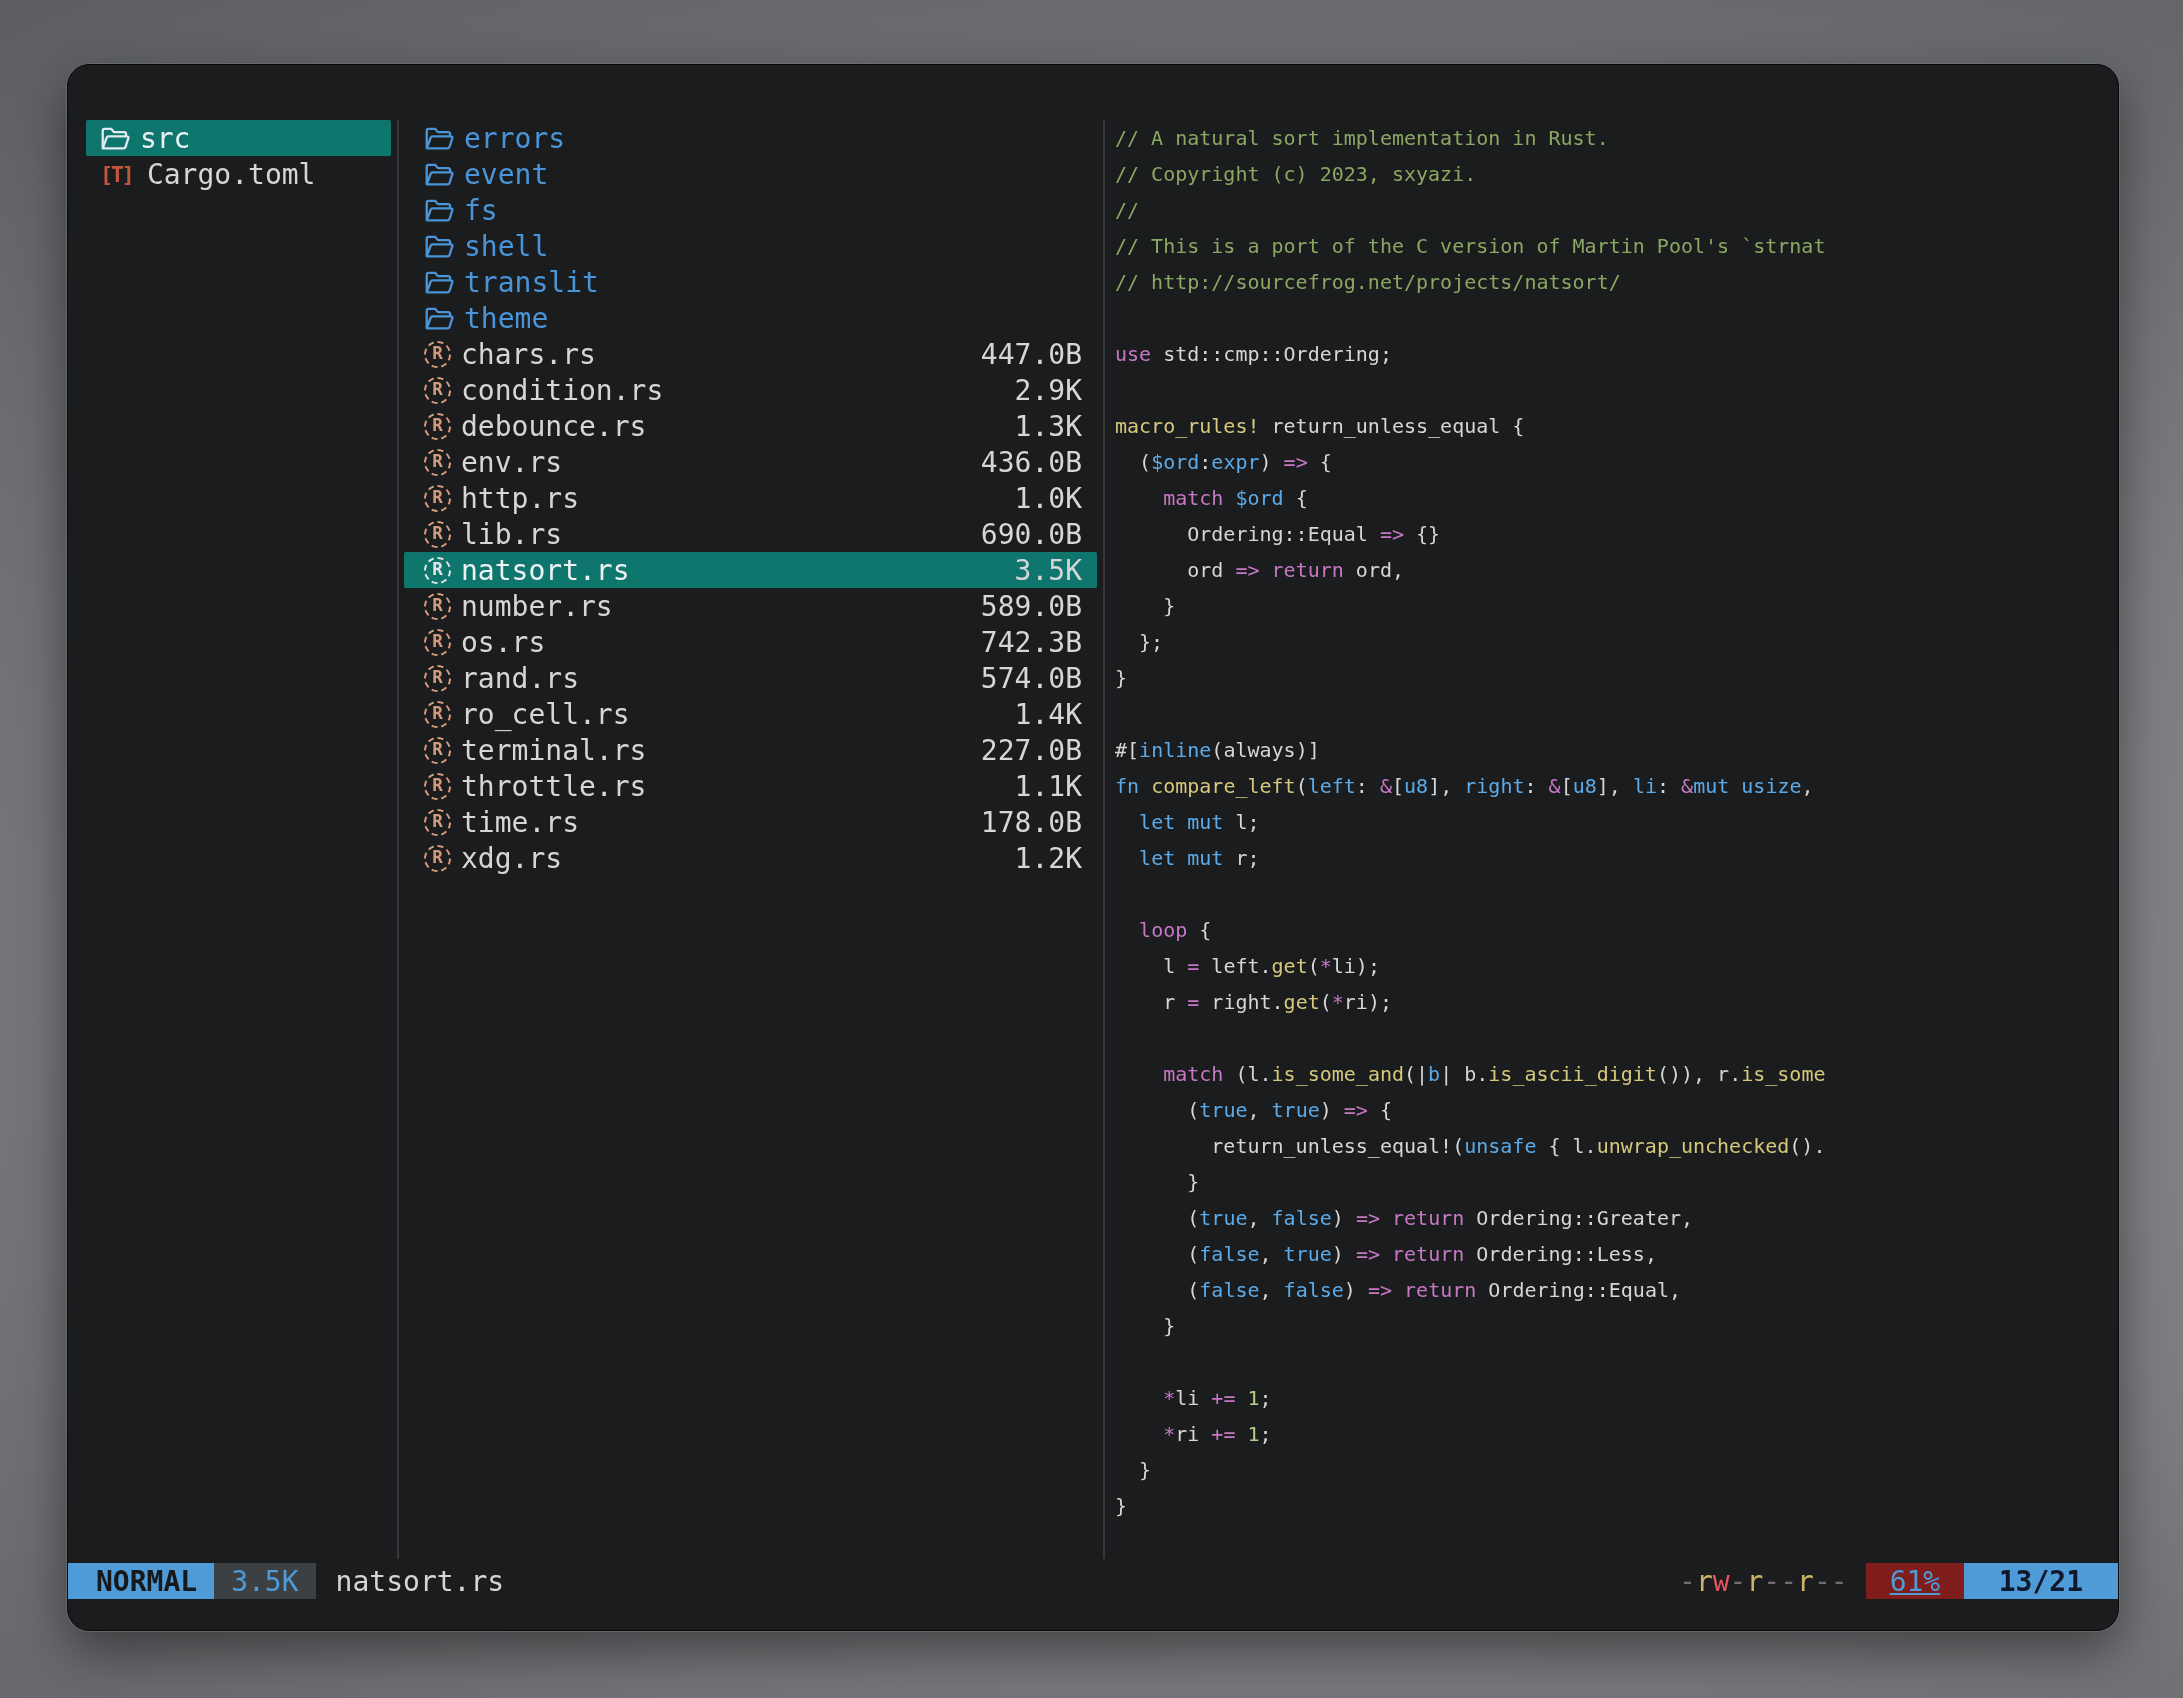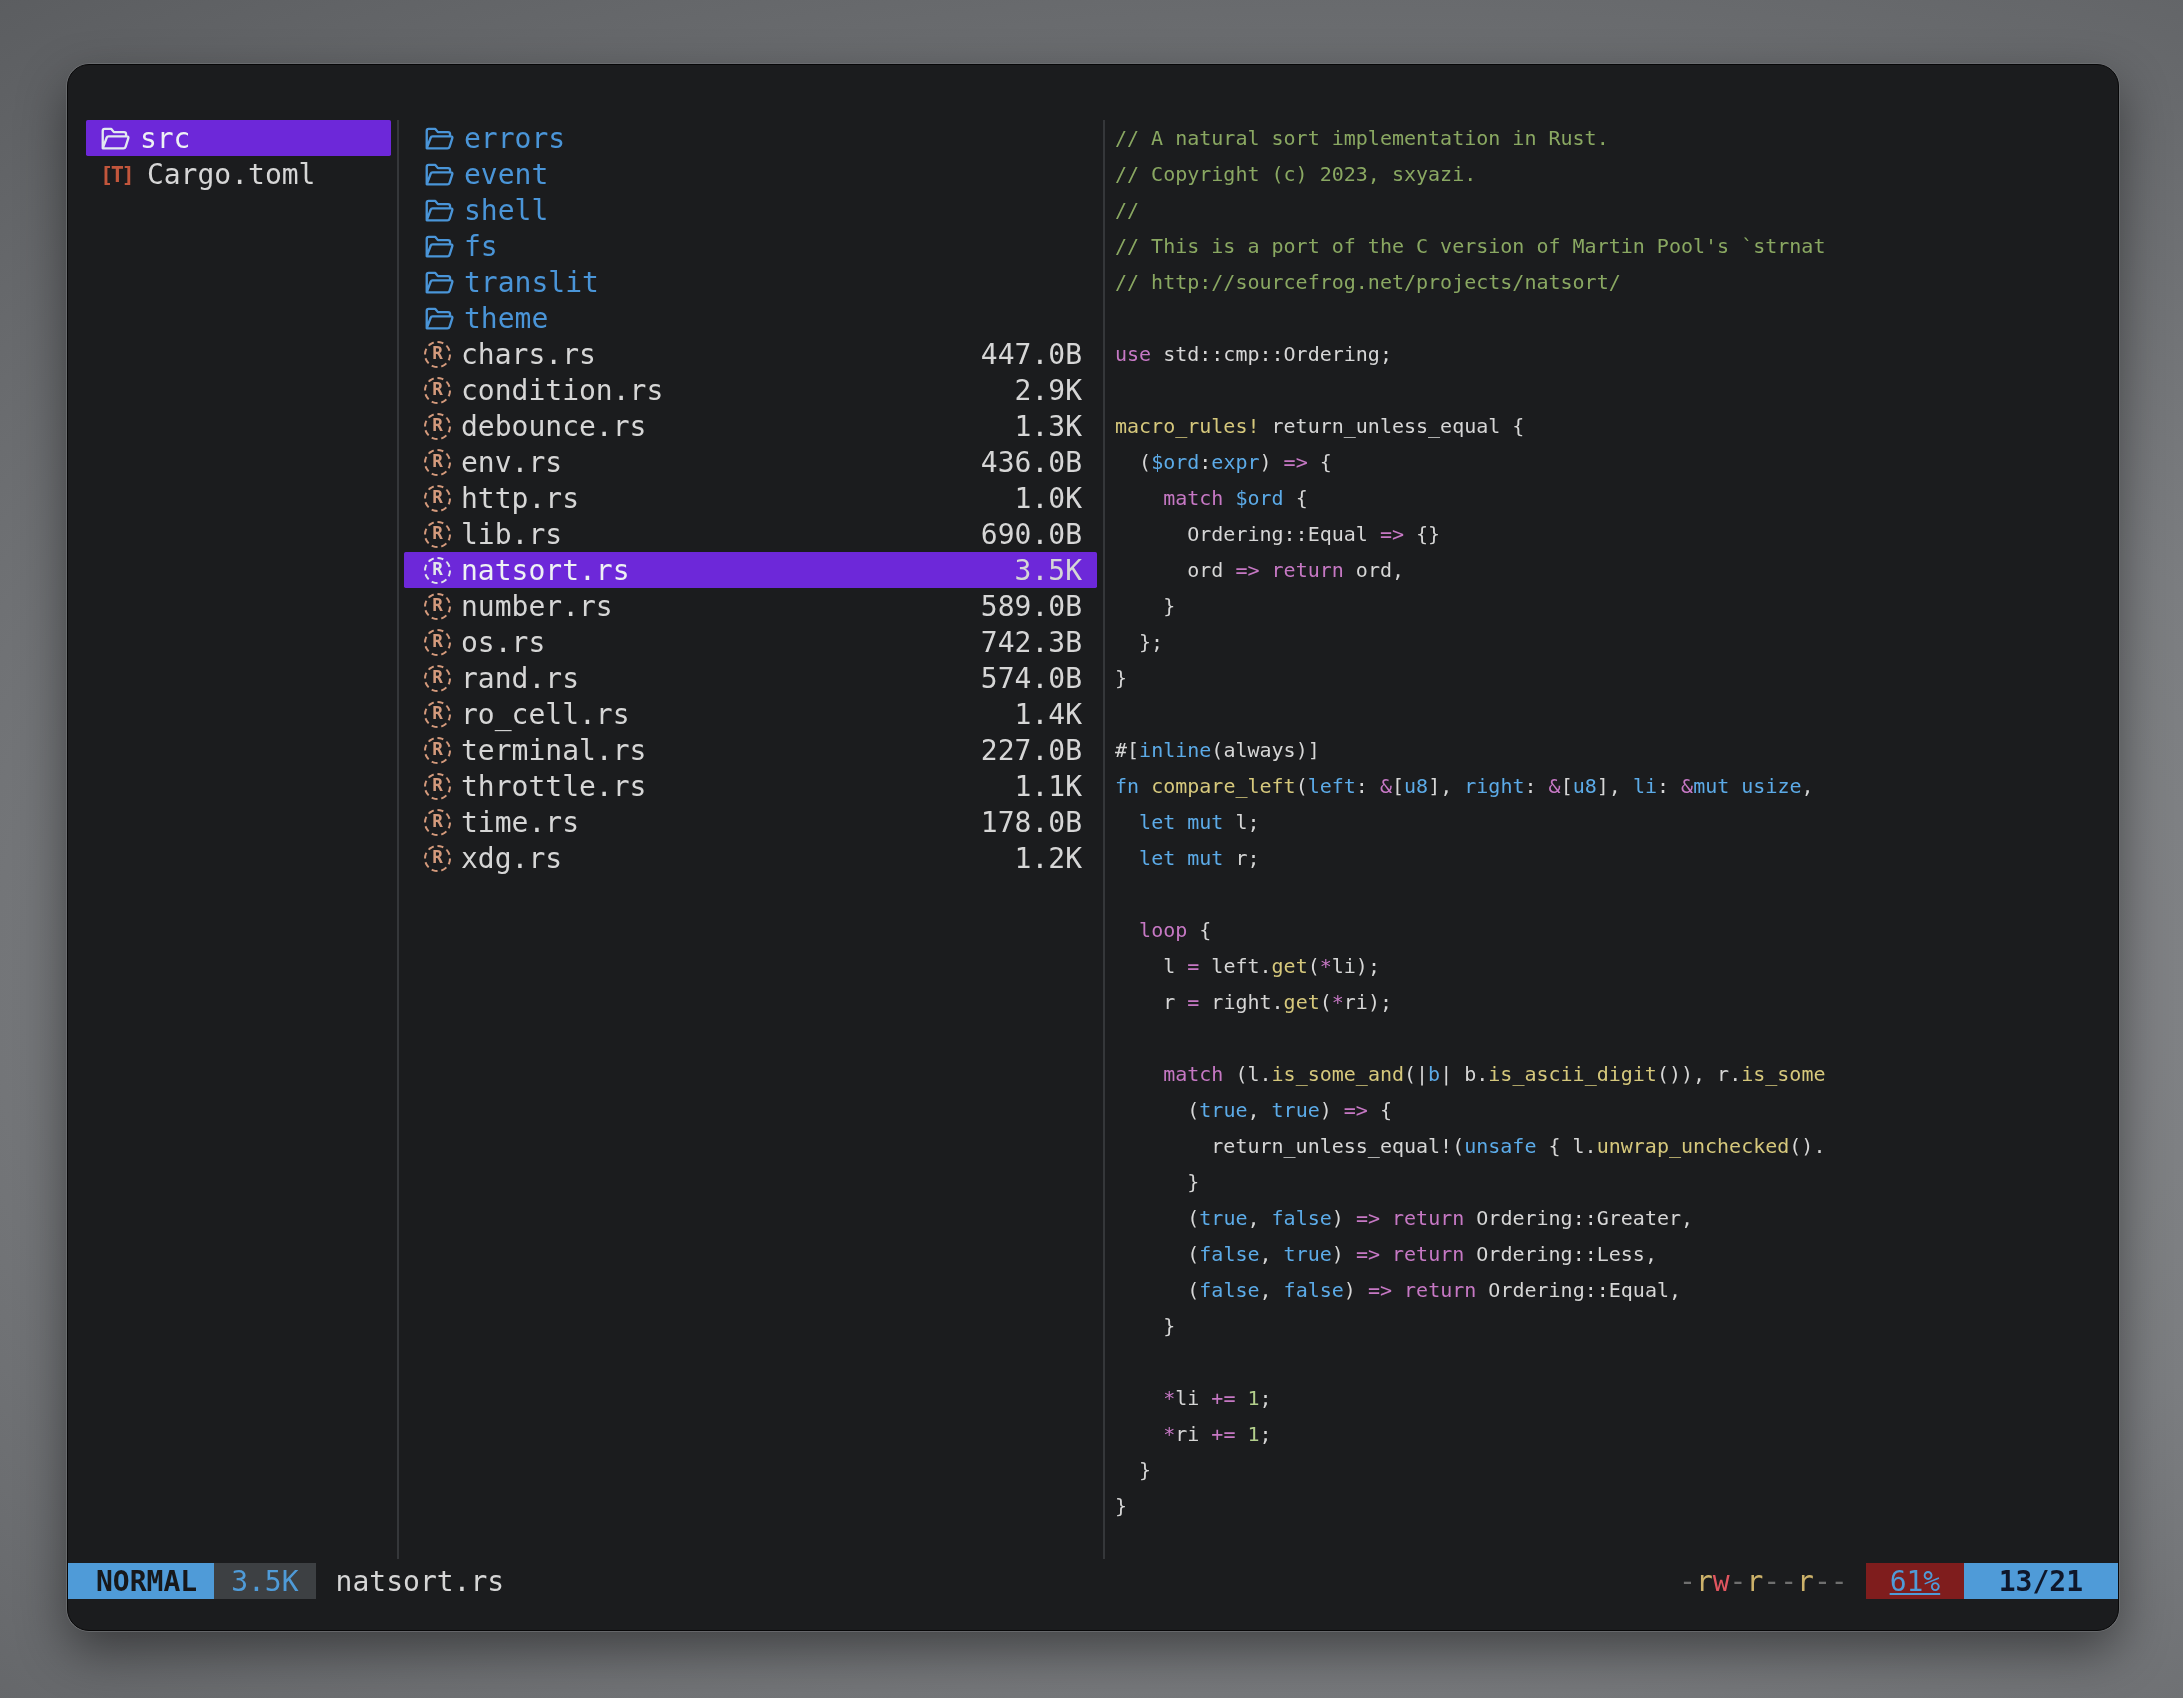--- a/index.html
+++ b/index.html
@@ -21,21 +21,21 @@
     position:absolute; top:55px; width:1.7px; height:1439px; background:#35373a;
   }
   .divider.d1 { left:329px; }
   .divider.d2 { left:1035px; }
 
   .pane { position:absolute; top:55px; }
   .row {
     height:36px; display:flex; align-items:center;
     font-size:28px; color:#d6d6d6; white-space:pre;
   }
-  .row.selected { background:#6d28d9; border-radius:1.7px; }
+  .row.selected { background:#0f766e; border-radius:1.7px; }
 
   
   .pane-parent { left:17.6px; width:305px; }
   .pane-parent .row { padding-left:14.3px; }
 
   
   .pane-current { left:336px; width:693px; }
   .pane-current .row { padding-left:20px; padding-right:15px; }
   .file-size { margin-left:auto; }
 
@@ -94,24 +94,24 @@
 
   <div class="pane pane-current" id="pane-current">
       <div class="row"><span class="icon"><svg viewBox="0 0 24 22" class="folder-svg">
             <path d="M2 19 V4.8 Q2 3.2 3.6 3.2 H9 l2.1 2.6 h8.3 Q21 5.8 21 7.4 V8.6 M2 19 L5.2 10.4 Q5.6 9.3 6.8 9.3 H21.6 Q23.3 9.3 22.8 10.9 L20.6 17.8 Q20.2 19 18.9 19 Z" fill="none" stroke="#4a95d8" stroke-width="1.9" stroke-linejoin="round"></path>
           </svg></span><span class="name-folder">errors</span><span class="file-size"></span></div>
       <div class="row"><span class="icon"><svg viewBox="0 0 24 22" class="folder-svg">
             <path d="M2 19 V4.8 Q2 3.2 3.6 3.2 H9 l2.1 2.6 h8.3 Q21 5.8 21 7.4 V8.6 M2 19 L5.2 10.4 Q5.6 9.3 6.8 9.3 H21.6 Q23.3 9.3 22.8 10.9 L20.6 17.8 Q20.2 19 18.9 19 Z" fill="none" stroke="#4a95d8" stroke-width="1.9" stroke-linejoin="round"></path>
           </svg></span><span class="name-folder">event</span><span class="file-size"></span></div>
       <div class="row"><span class="icon"><svg viewBox="0 0 24 22" class="folder-svg">
             <path d="M2 19 V4.8 Q2 3.2 3.6 3.2 H9 l2.1 2.6 h8.3 Q21 5.8 21 7.4 V8.6 M2 19 L5.2 10.4 Q5.6 9.3 6.8 9.3 H21.6 Q23.3 9.3 22.8 10.9 L20.6 17.8 Q20.2 19 18.9 19 Z" fill="none" stroke="#4a95d8" stroke-width="1.9" stroke-linejoin="round"></path>
-          </svg></span><span class="name-folder">shell</span><span class="file-size"></span></div>
+          </svg></span><span class="name-folder">fs</span><span class="file-size"></span></div>
       <div class="row"><span class="icon"><svg viewBox="0 0 24 22" class="folder-svg">
             <path d="M2 19 V4.8 Q2 3.2 3.6 3.2 H9 l2.1 2.6 h8.3 Q21 5.8 21 7.4 V8.6 M2 19 L5.2 10.4 Q5.6 9.3 6.8 9.3 H21.6 Q23.3 9.3 22.8 10.9 L20.6 17.8 Q20.2 19 18.9 19 Z" fill="none" stroke="#4a95d8" stroke-width="1.9" stroke-linejoin="round"></path>
-          </svg></span><span class="name-folder">fs</span><span class="file-size"></span></div>
+          </svg></span><span class="name-folder">shell</span><span class="file-size"></span></div>
       <div class="row"><span class="icon"><svg viewBox="0 0 24 22" class="folder-svg">
             <path d="M2 19 V4.8 Q2 3.2 3.6 3.2 H9 l2.1 2.6 h8.3 Q21 5.8 21 7.4 V8.6 M2 19 L5.2 10.4 Q5.6 9.3 6.8 9.3 H21.6 Q23.3 9.3 22.8 10.9 L20.6 17.8 Q20.2 19 18.9 19 Z" fill="none" stroke="#4a95d8" stroke-width="1.9" stroke-linejoin="round"></path>
           </svg></span><span class="name-folder">translit</span><span class="file-size"></span></div>
       <div class="row"><span class="icon"><svg viewBox="0 0 24 22" class="folder-svg">
             <path d="M2 19 V4.8 Q2 3.2 3.6 3.2 H9 l2.1 2.6 h8.3 Q21 5.8 21 7.4 V8.6 M2 19 L5.2 10.4 Q5.6 9.3 6.8 9.3 H21.6 Q23.3 9.3 22.8 10.9 L20.6 17.8 Q20.2 19 18.9 19 Z" fill="none" stroke="#4a95d8" stroke-width="1.9" stroke-linejoin="round"></path>
           </svg></span><span class="name-folder">theme</span><span class="file-size"></span></div>
       <div class="row"><span class="icon"><span class="rust-icon">R</span></span><span class="name-file">chars.rs</span><span class="file-size">447.0B</span></div>
       <div class="row"><span class="icon"><span class="rust-icon">R</span></span><span class="name-file">condition.rs</span><span class="file-size">2.9K</span></div>
       <div class="row"><span class="icon"><span class="rust-icon">R</span></span><span class="name-file">debounce.rs</span><span class="file-size">1.3K</span></div>
       <div class="row"><span class="icon"><span class="rust-icon">R</span></span><span class="name-file">env.rs</span><span class="file-size">436.0B</span></div>

